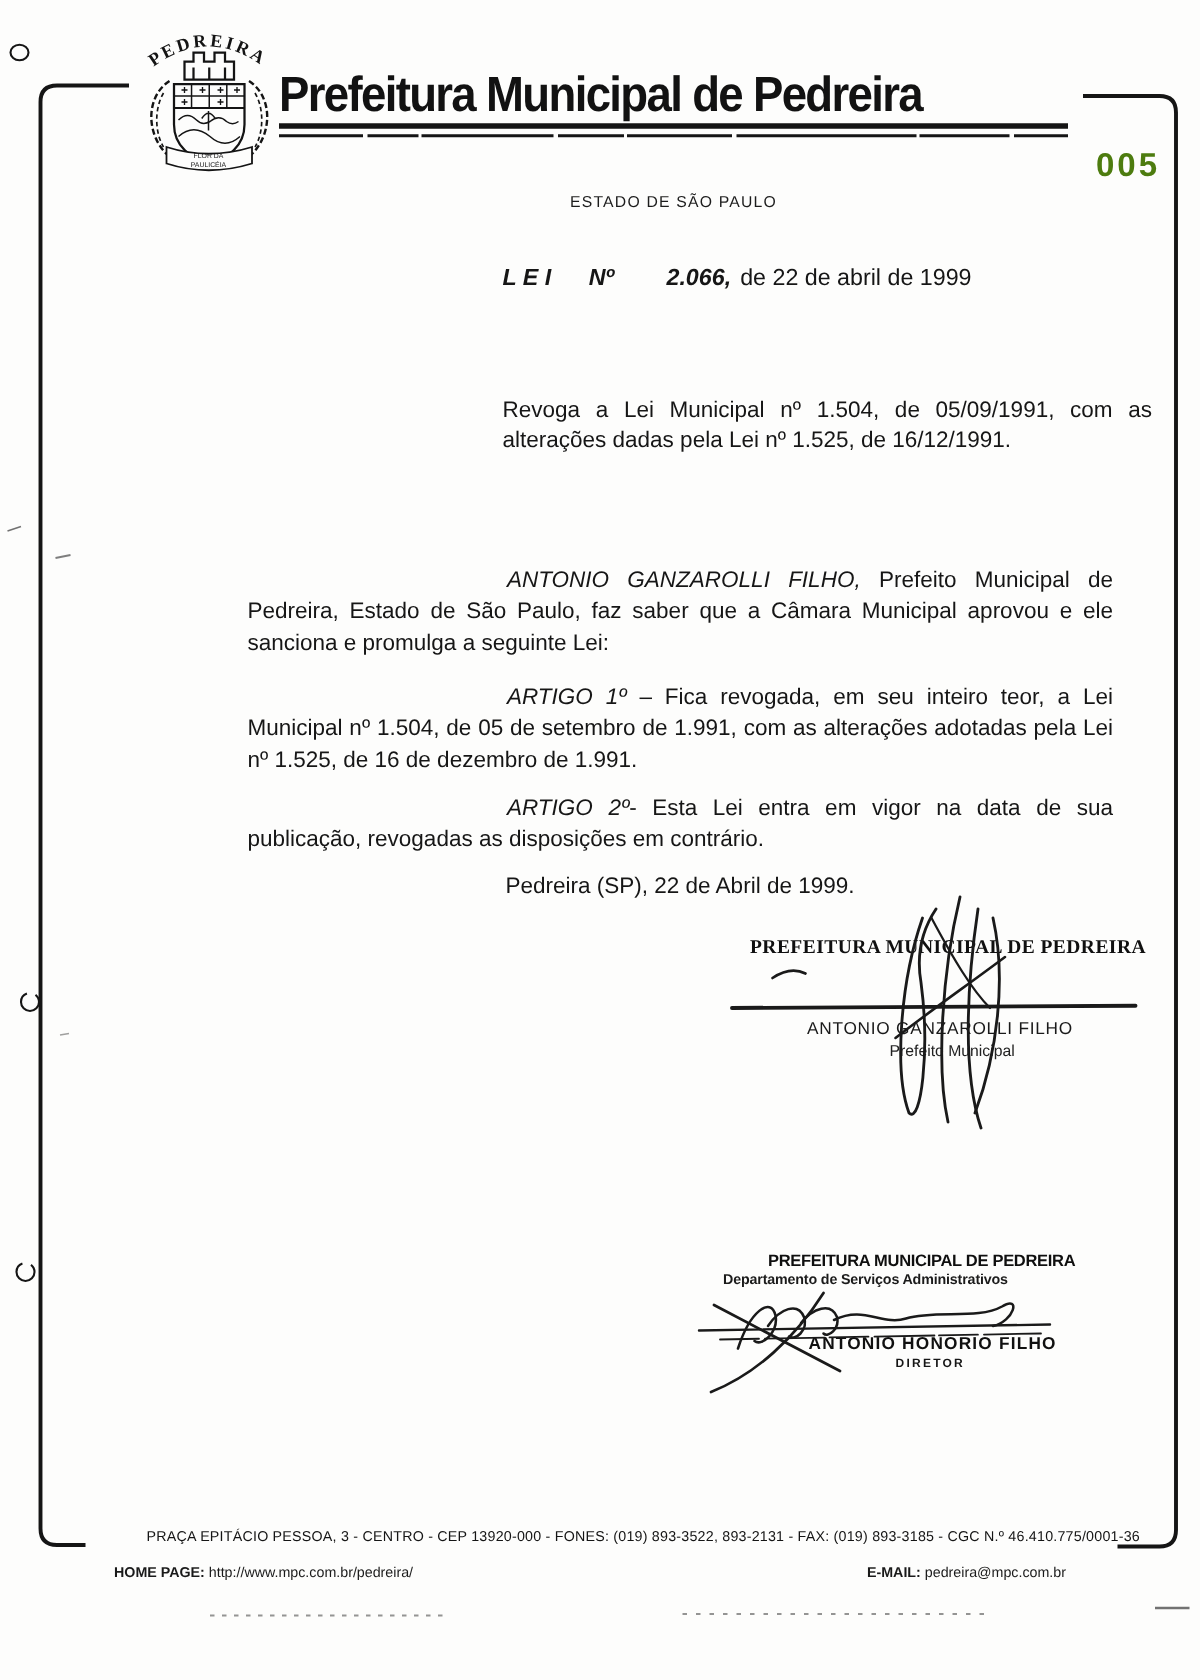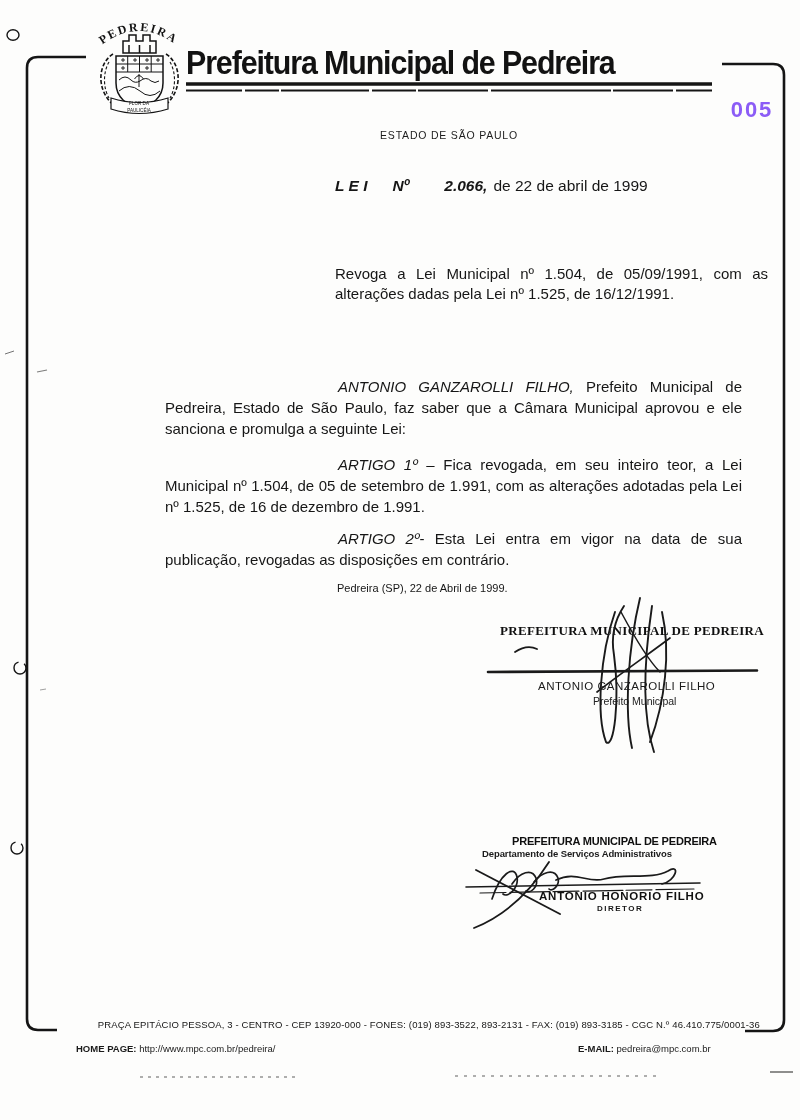--- a/index.html
+++ b/index.html
@@ -3,37 +3,37 @@
 <meta charset="utf-8">
 <style>
   html,body{margin:0;padding:0;}
   body{width:800px;height:1120px;background:#f4f4f2;font-family:"Liberation Sans",sans-serif;}
   .page{position:relative;width:800px;height:1120px;background:#fdfdfc;color:#161616;overflow:hidden;}
   .abs{position:absolute;}
   
   .doc-title{left:186px;top:44px;width:560px;font-size:33px;font-weight:bold;letter-spacing:-1.2px;
              transform:scaleX(.92);transform-origin:left top;white-space:nowrap;color:#121212;}
   .doc-subtitle{left:186px;top:88px;width:526px;text-align:center;font-size:10.5px;letter-spacing:.8px;color:#1c1c1c;margin-top:41px;}
-  .page-number{left:722px;top:97px;width:60px;text-align:center;font-size:22px;font-weight:bold;letter-spacing:2px;color:#8b5cf6;}
+  .page-number{left:722px;top:97px;width:60px;text-align:center;font-size:22px;font-weight:bold;letter-spacing:2px;color:#4d7c0f;}
   .logo-box{left:82px;top:10px;width:114px;height:110px;}
   
   .law-heading{left:335px;top:177px;display:flex;align-items:baseline;font-size:15.5px;white-space:nowrap;justify-content:center;}
   .law-heading .b{font-weight:bold;font-style:italic;}
   .sp-lei{margin-right:25px;}
   .sp-num{margin-right:35px;}
   .sp-no{margin-right:6px;}
   
   .ementa{left:335px;top:264px;width:433px;font-size:15px;line-height:20px;text-align:justify;}
   .para{left:165px;width:577px;font-size:15px;line-height:21px;text-align:justify;text-indent:173px;}
   .para b, .stamp b{font-weight:normal;}
   .bi{font-weight:bold;font-style:italic;}
   .p-preamble{top:376px;}
   .p-art1{top:454px;}
   .p-art2{top:528px;}
-  .dateline{left:337px;top:582px;font-size:11px;}
+  .dateline{left:337px;top:582px;font-size:15px;}
   .p-publication{top:762px;text-indent:0;}
   
   .stamp1-org{left:500px;top:623px;font-family:"Liberation Serif",serif;font-weight:bold;font-size:13px;letter-spacing:.3px;white-space:nowrap;color:#101010;}
   .stamp1-name{left:538px;top:680px;font-size:11.5px;letter-spacing:.5px;white-space:nowrap;color:#1a1a1a;}
   .stamp1-role{left:593px;top:695px;font-size:10.5px;white-space:nowrap;color:#222;}
   
   .stamp2-org{left:512px;top:835px;font-size:11px;font-weight:bold;letter-spacing:-.2px;white-space:nowrap;color:#0f0f0f;}
   .stamp2-dept{left:482px;top:848px;font-size:9.5px;font-weight:bold;letter-spacing:-.1px;white-space:nowrap;color:#1b1b1b;}
   .stamp2-name{left:539px;top:890px;font-size:11.5px;font-weight:bold;letter-spacing:.8px;white-space:nowrap;color:#101010;}
   .stamp2-role{left:597px;top:904px;font-size:8px;font-weight:bold;letter-spacing:1.5px;white-space:nowrap;color:#161616;}

